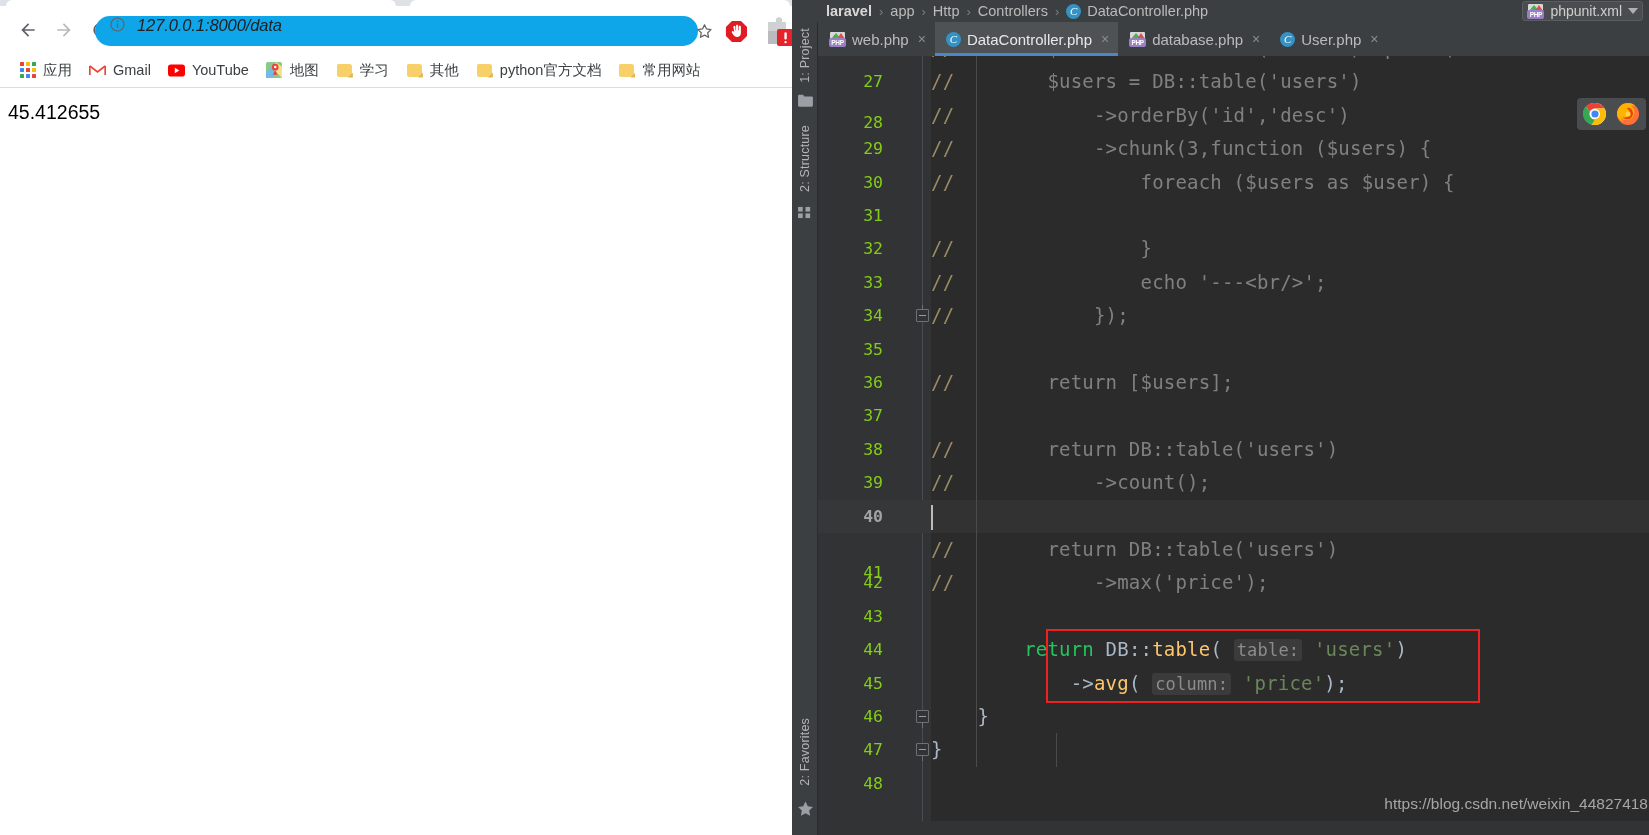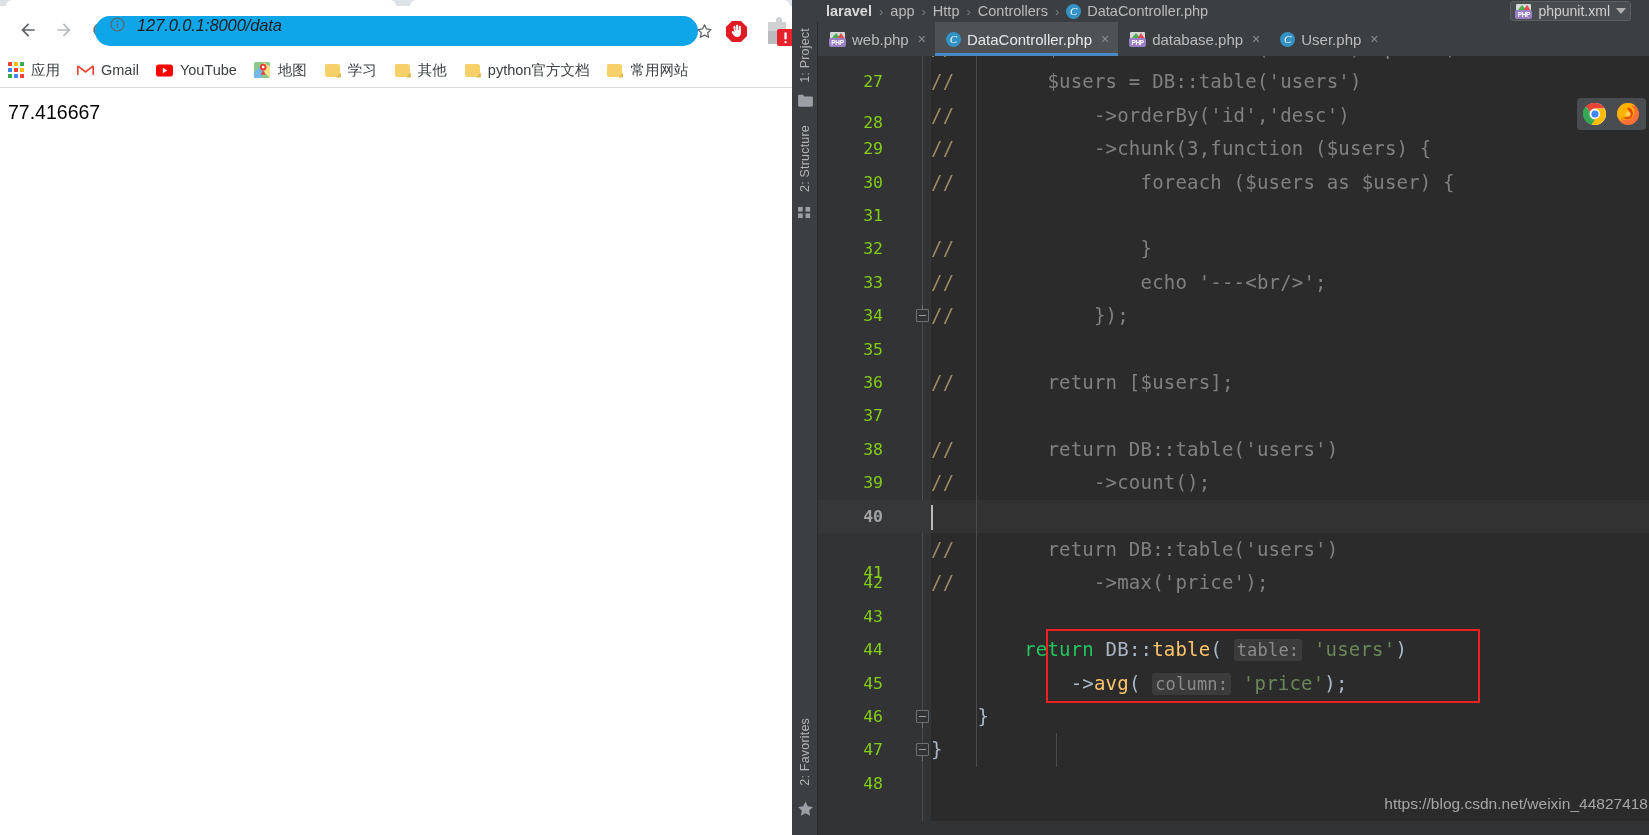--- a/index.html
+++ b/index.html
@@ -66,21 +66,21 @@
     position: absolute; left: 722px; top: 11px; width: 28px; height: 28px;
     display: flex; align-items: center; justify-content: center; cursor: pointer;
   }
   #ext-partial {
     position: absolute; left: 762px; top: 9px; width: 34px; height: 34px;
   }
 
   
   #bookmarks {
     position: absolute; left: 0; top: 53px; width: 792px; height: 34px;
-    display: flex; align-items: center; 
+    display: flex; align-items: center; padding-left: 12px;
   }
   .bm {
     display: flex; align-items: center; height: 26px;
     padding: 0 7px; margin-right: 3px; border-radius: 4px;
     cursor: pointer; white-space: nowrap;
   }
   .bm .bm-ico { width: 17px; height: 17px; margin-right: 7px; flex: 0 0 auto;
                 display: flex; align-items: center; justify-content: center; }
   .bm .bm-lbl { font-size: 14.5px; color: #3c4043; }
 
@@ -155,21 +155,21 @@
     letter-spacing: -0.3px;
   }
   .class-badge {
     display: inline-block; width: 15px; height: 15px; margin-right: 6px;
     border-radius: 50%; background: #3592c4; color: #ffffff;
     font-family: "Liberation Serif", serif; font-size: 11px; font-style: italic;
     line-height: 15px; text-align: center; flex: 0 0 auto; vertical-align: middle;
   }
 
   #config-chip {
-    position: absolute; right: 18px; top: 1px; height: 20px;
+    position: absolute; right: 6px; top: 1px; height: 20px;
     display: flex; align-items: center; padding: 0 4px;
     background: #4a4d4f; border: 1px solid #5b5e60; border-radius: 3px;
     cursor: pointer;
   }
   #config-chip .cfg-lbl {
     font-family: "Liberation Sans", sans-serif; font-size: 14px; color: #cfcfcf;
     margin-right: 6px; white-space: nowrap;
   }
   .caret-down {
     width: 0; height: 0; border-left: 5px solid transparent;
@@ -456,21 +456,21 @@
           <span class="bm-ico">
               <span class="folder-ico"></span>
             </span>
           <span class="bm-lbl">常用网站</span>
         </div>
 
       </div>
     </div>
 
     <div id="page-viewport">
-      <div id="page-body">77.416667</div>
+      <div id="page-body">45.412655</div>
     </div>
   </div>
 
   <div id="ide">
 
     <div id="nav-bar">
       <span class="crumb bold">laravel</span>
       <span class="crumb-sep">›</span>
       <span class="crumb">app</span>
       <span class="crumb-sep">›</span>

